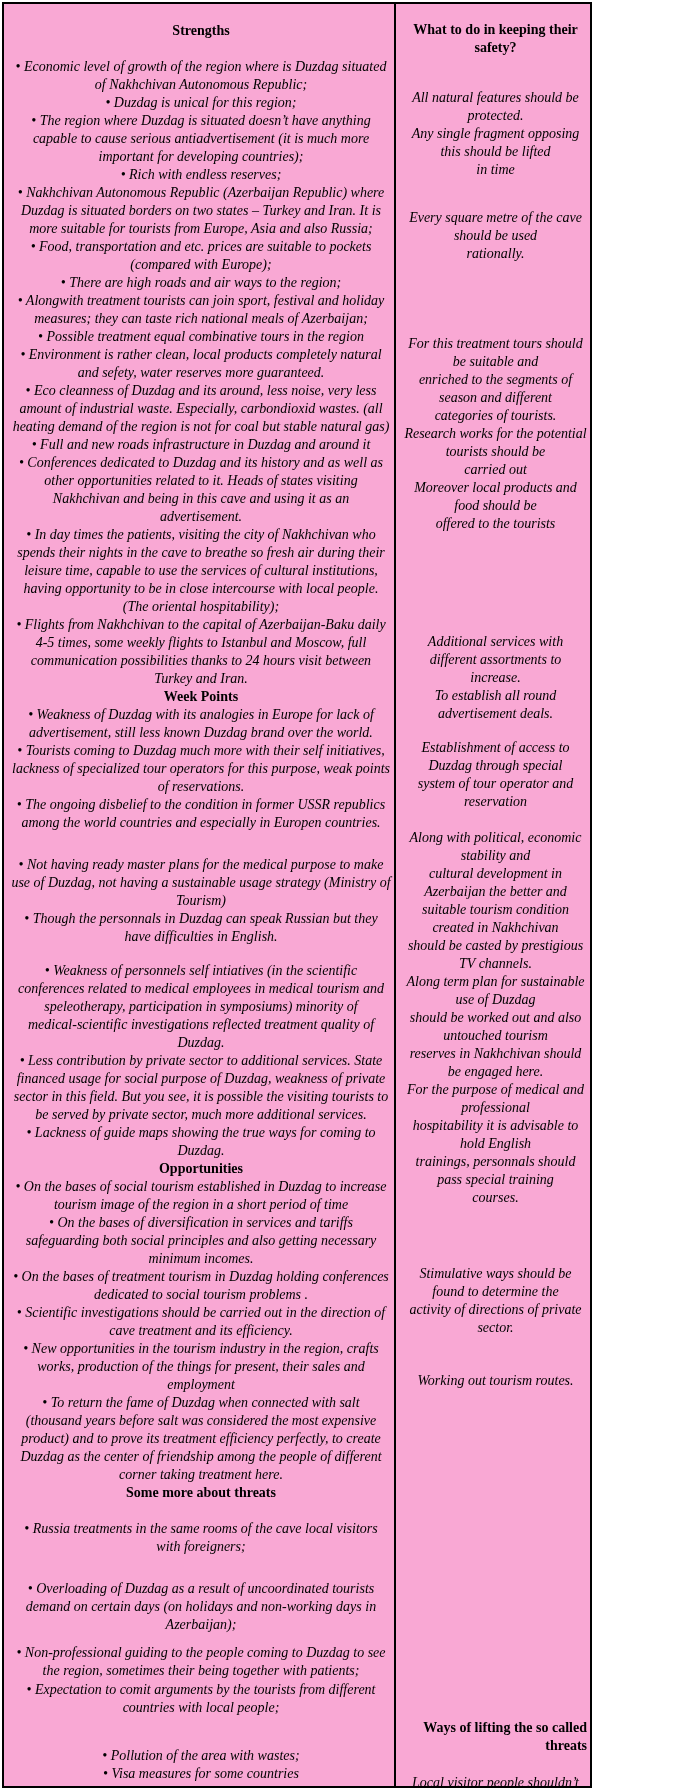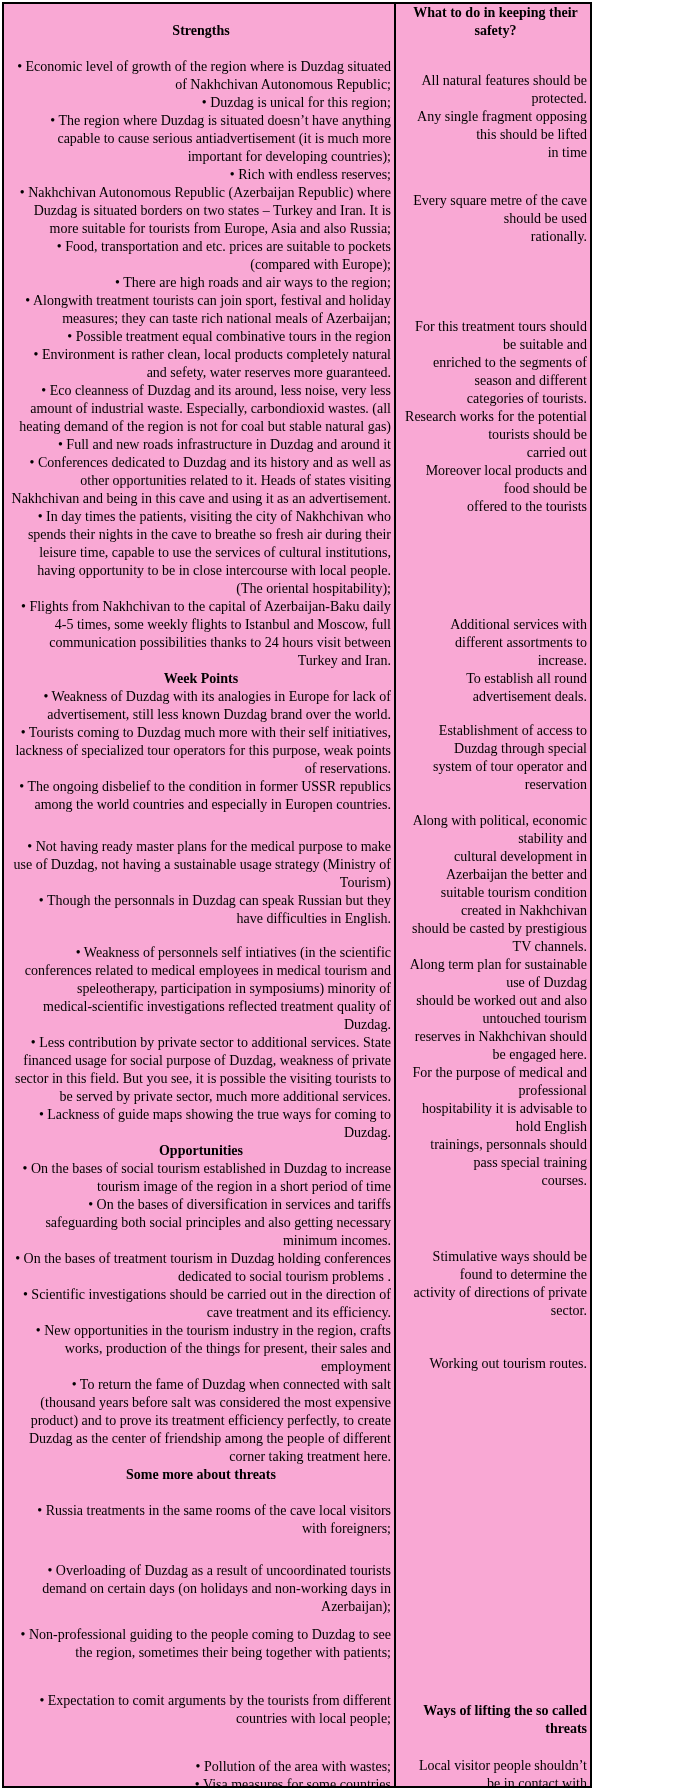--- a/index.html
+++ b/index.html
@@ -32,35 +32,36 @@
     box-sizing: border-box;
     overflow: hidden;
   }
   .col-left {
     width: 392px;
     border-right: 2px solid #000000;
     padding: 18px 3px 0 7px;
   }
   .col-right {
     flex: 1;
-    padding: 0 3px 0 8px;
+    padding: 17px 3px 0 8px;
   }
   .heading {
     font-weight: bold;
     text-align: center;
     white-space: pre-line;
     margin: 0;
   }
   .heading.left-align {
     text-align: right;
   }
   .para {
     margin: 0;
     white-space: pre-line;
-    text-align: right;
+    text-align: center;
+    font-style: italic;
   }
   .mb-18 { margin-bottom: 18px; }
 </style>
 </head>
 <body>
 
 <div class="swot-table">
 
   <div class="col col-left">
 
@@ -145,21 +146,21 @@
 corner taking treatment here.</p>
 
     <p class="heading mb-18">Some more about threats</p>
     <p class="para">• Russia treatments in the same rooms of the cave local visitors
 with foreigners;</p>
     <p class="para" style="margin-top:24px">• Overloading of Duzdag as a result of uncoordinated tourists
 demand on certain days (on holidays and non-working days in
 Azerbaijan);</p>
     <p class="para" style="margin-top:10px">• Non-professional guiding to the people coming to Duzdag to see
 the region, sometimes their being together with patients;</p>
-    <p class="para" style="margin-top:30px">• Expectation to comit arguments by the tourists from different
+    <p class="para" style="margin-top:1px">• Expectation to comit arguments by the tourists from different
 countries with local people;</p>
     <p class="para" style="margin-top:30px">• Pollution of the area with wastes;</p>
     <p class="para">• Visa measures for some countries</p>
 
   </div>
 
   <div class="col col-right">
 
     <p class="heading">What to do in keeping their safety?</p>
     <p class="para" style="margin-top:32px">All natural features should be protected.

